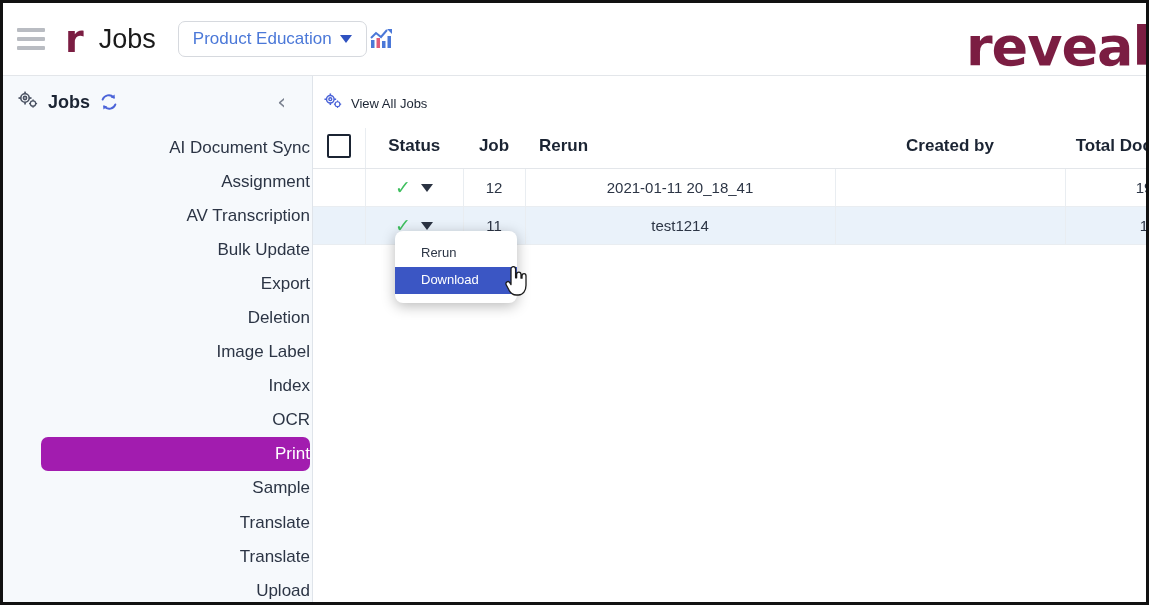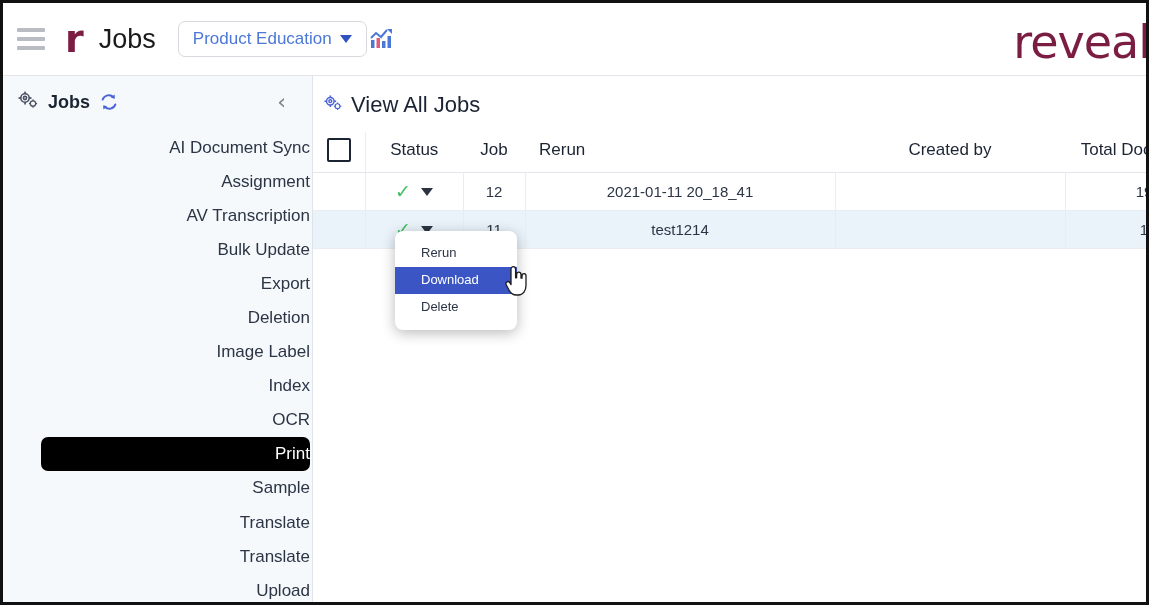--- a/index.html
+++ b/index.html
@@ -79,22 +79,22 @@
     border-left: 6px solid transparent;
     border-right: 6px solid transparent;
     border-top: 8px solid #2f52c0;
   }
   .chart-icon { cursor: pointer; display:flex; align-items:center; }
   .reveal-logo {
     position: absolute;
     right: -4px;
     top: 12px;
     font-family: "DejaVu Sans", sans-serif;
-    font-weight: 400;
-    font-size: 46px;
+    font-weight: 700;
+    font-size: 54px;
     color: #7b1d42;
     letter-spacing: -1px;
     white-space: nowrap;
     overflow: hidden;
   }
 
   
   .body-wrap {
     display: flex;
     height: calc(100% - 72px);
@@ -140,52 +140,52 @@
     font-size: 17px;
     color: #2c3545;
     padding: 7px 0 7px 14px;
     margin: 0 2px 0 38px;
     border-radius: 7px;
     cursor: pointer;
     line-height: 1.18;
     text-align: right;
   }
   .nav-item.active {
-    background: #000000;
+    background: #a21caf;
     color: #ffffff;
     margin-right: 2px;
   }
 
   
   .content {
     flex: 1 1 auto;
     background: #ffffff;
     position: relative;
     overflow: hidden;
   }
   .content-head {
     display: flex;
     align-items: center;
     gap: 8px;
     padding: 16px 0 0 10px;
   }
   .content-head-title {
-    font-size: 22px;
+    font-size: 13px;
     color: #1b2433;
   }
   table.jobs {
     border-collapse: collapse;
     width: calc(100% + 2px);
     margin-top: 14px;
     table-layout: fixed;
   }
   table.jobs th {
     font-size: 17px;
     color: #1b2433;
-    font-weight: 400;
+    font-weight: 700;
     padding: 6px 10px 10px 10px;
     text-align: center;
     border-bottom: 1px solid #e3e6ea;
     background: #ffffff;
   }
   table.jobs td {
     font-size: 15px;
     color: #2c3545;
     padding: 9px 10px;
     text-align: center;
@@ -433,21 +433,20 @@
             <td class="cell-name">test1214</td>
             <td></td>
             <td>1</td>
           </tr>
         </tbody>
       </table>
 
       <div class="context-menu">
         <div class="menu-item">Rerun</div>
         <div class="menu-item highlight">Download</div>
-        <div class="menu-item">Delete</div>
       </div>
 
       <div class="cursor-hand">
         <svg width="26" height="32" viewBox="0 0 26 32">
           <path d="M8 3.2c0-1.5 1-2.5 2.3-2.5s2.3 1 2.3 2.5v8.6h1V8.6c0-1.4 1-2.4 2.2-2.4s2.2 1 2.2 2.4v3.6h1V10c0-1.3.9-2.3 2.1-2.3S23 8.7 23 10v9.2c0 5.4-2.9 9.8-7.6 9.8h-2.2c-3.5 0-5.2-1.6-7.1-4.7L3.3 19c-.7-1.2-.4-2.5.7-3.1 1-.6 2.2-.2 2.9.9l1.1 1.8z" fill="#ffffff" stroke="#1b1b1b" stroke-width="1.3" stroke-linejoin="round"></path>
         </svg>
       </div>
 
     </div>
   </div>

